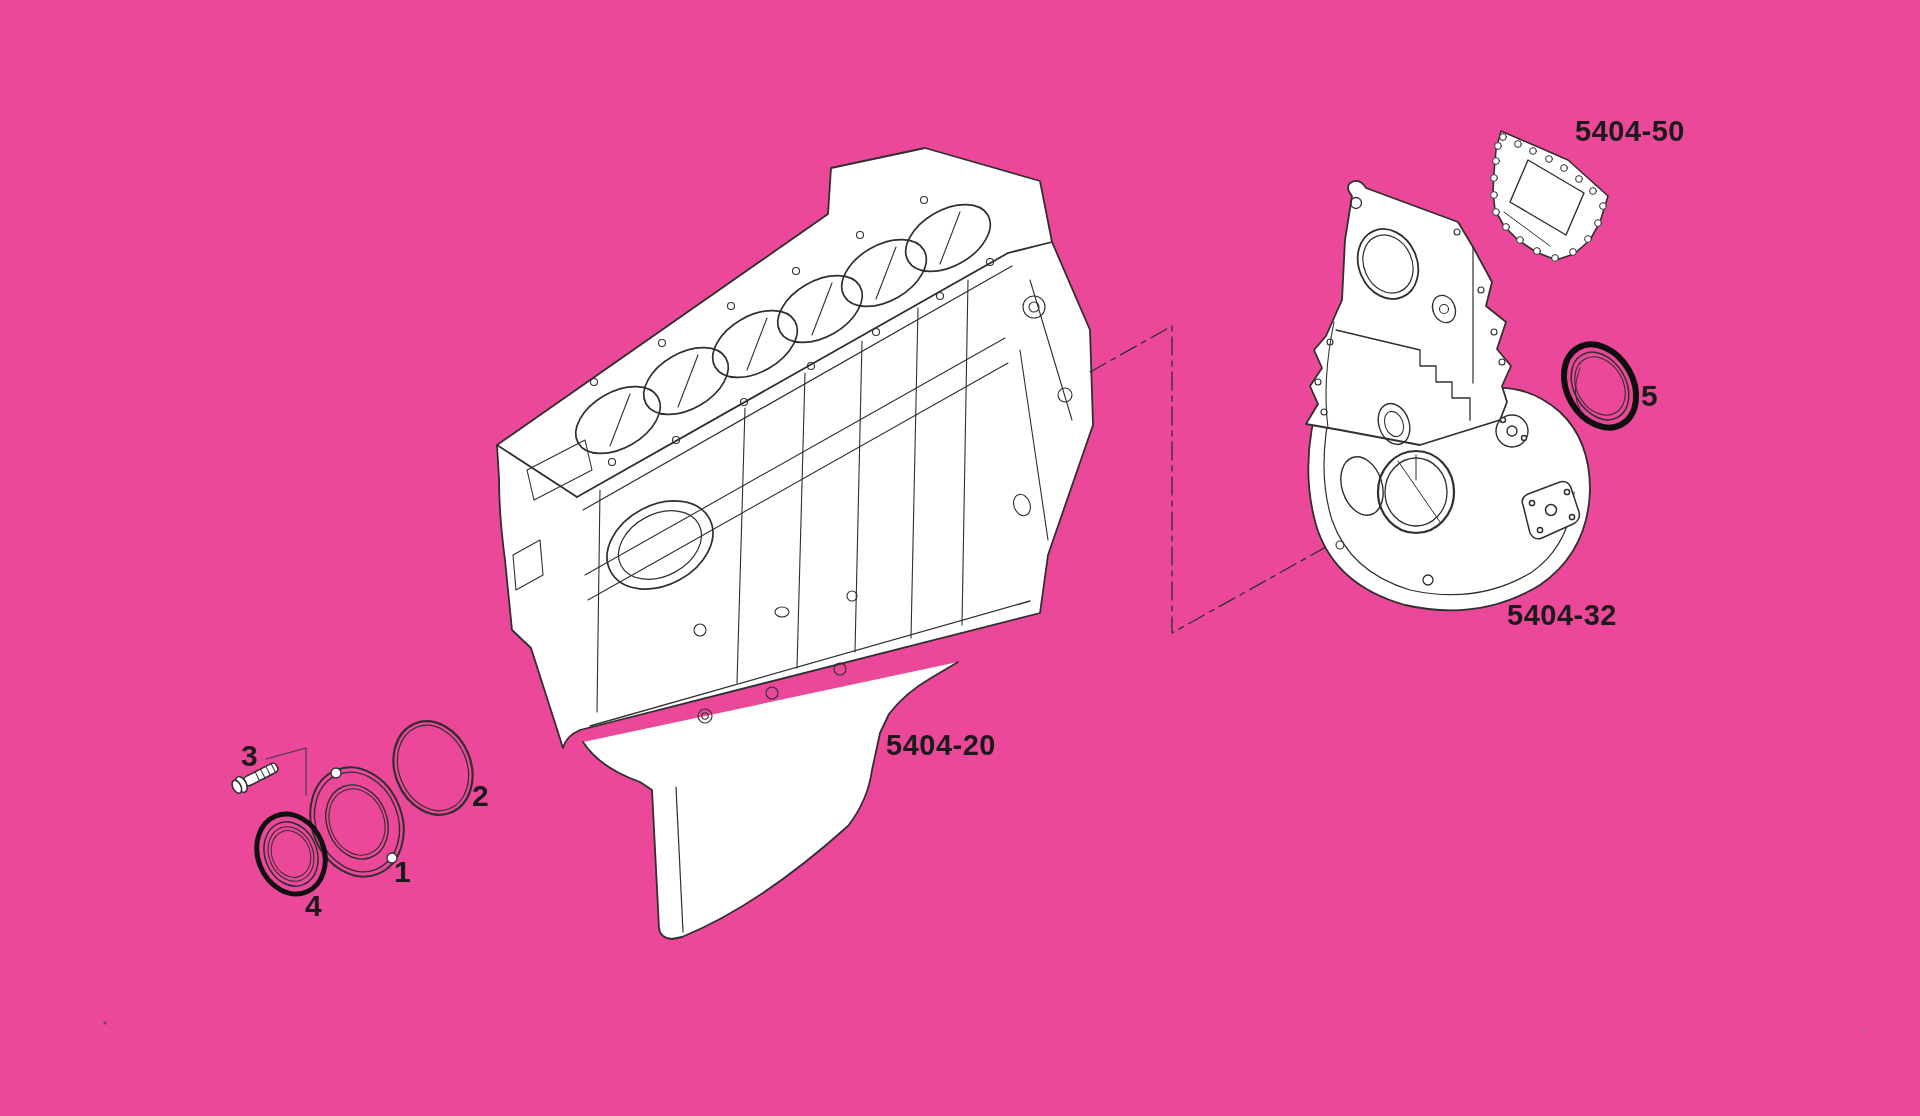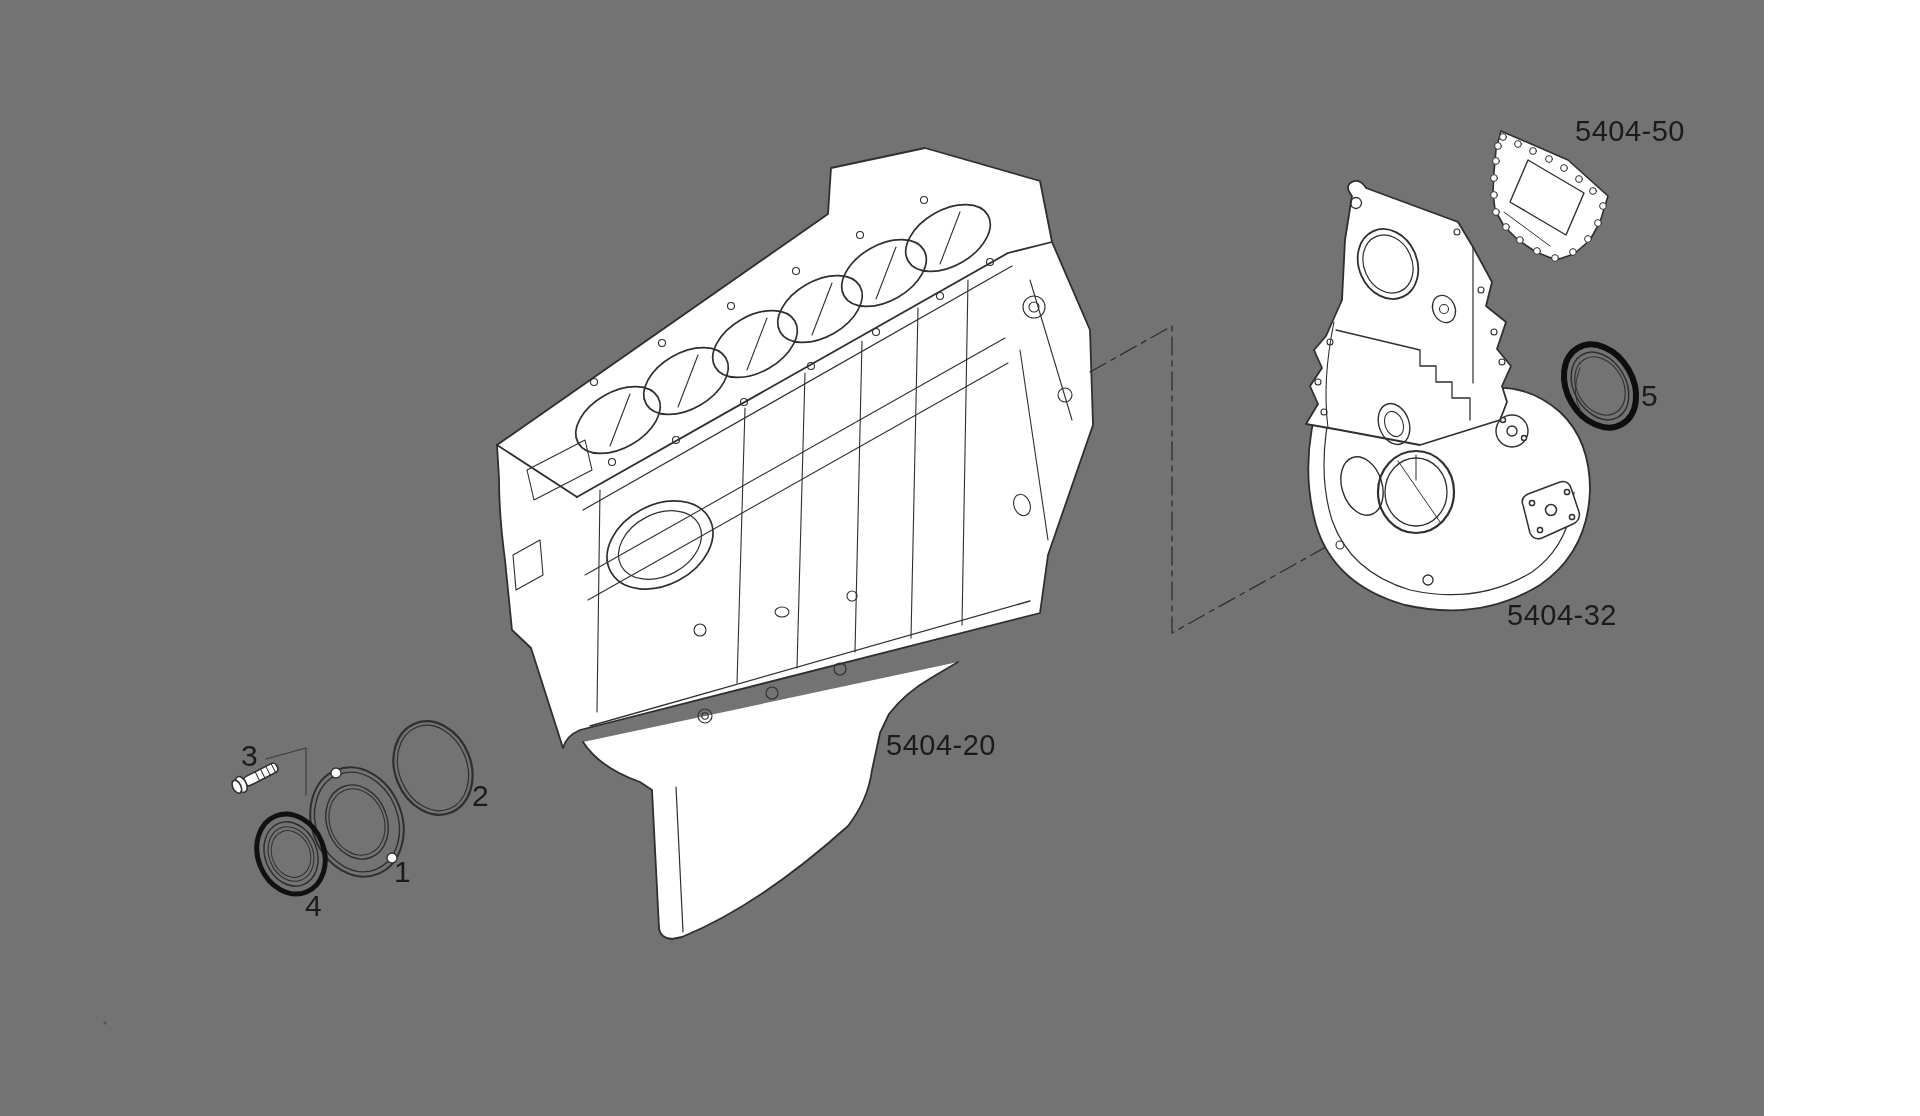--- a/index.html
+++ b/index.html
@@ -1,17 +1,17 @@
 <!DOCTYPE html>
 <html><head>
 <meta charset="utf-8">
 <style>
   html,body{margin:0;padding:0;background:#ffffff;}
-  .stage{position:relative;width:1764px;height:1116px;background:#737373;overflow:hidden;
-         font-family:"Liberation Sans", sans-serif;}
+  .stage{position:relative;width:1920px;height:1116px;background:#ec4899;overflow:hidden;
+         font-family:"Liberation Sans", sans-serif;font-weight:bold;}
   svg{position:absolute;inset:0;display:block;}
   text{fill:#1b1b1b;font-family:"Liberation Sans", sans-serif;letter-spacing:0.5px;}
   .ref{font-size:29px;}
   .callout{font-size:30px;}
   .ln{stroke:#2f2f2f;fill:none;stroke-linejoin:round;stroke-linecap:round;}
 </style>
 </head>
 <body>
 
 <div class="stage">

